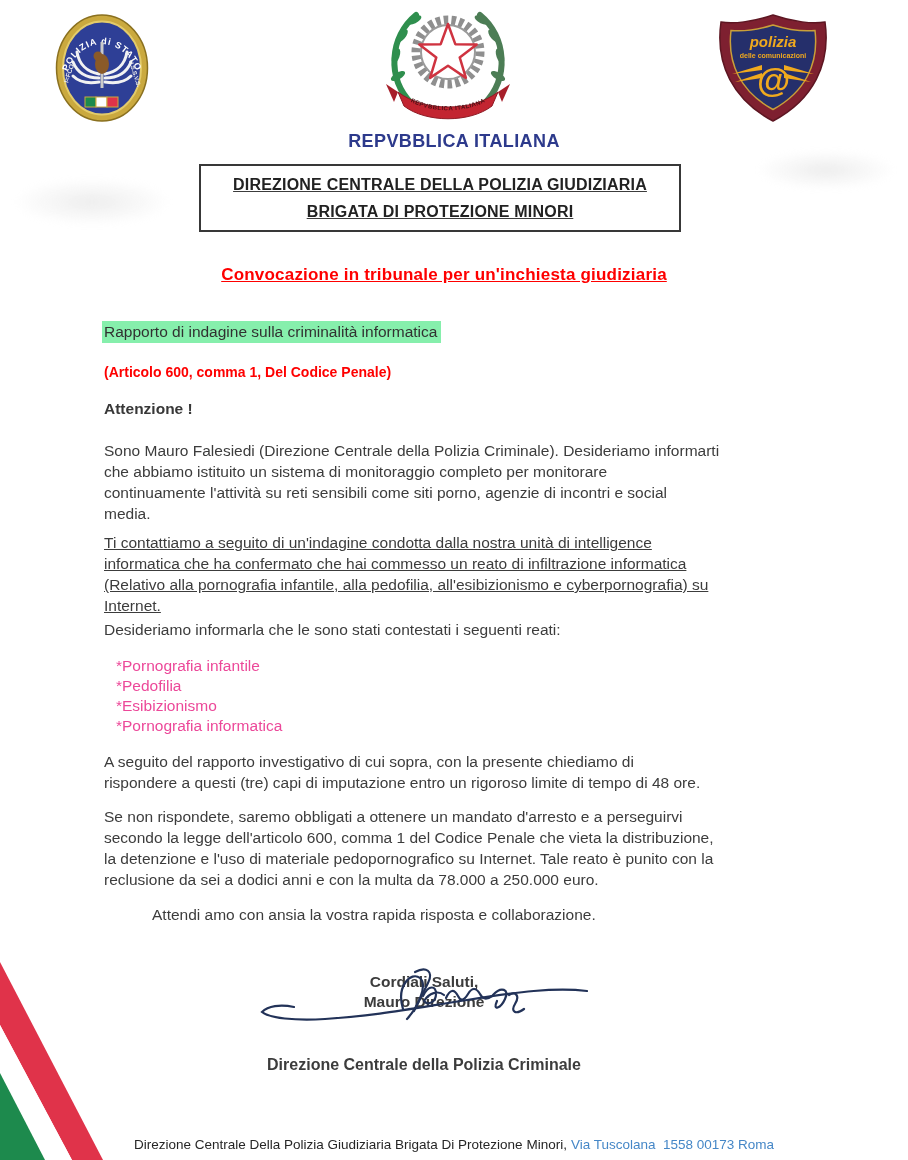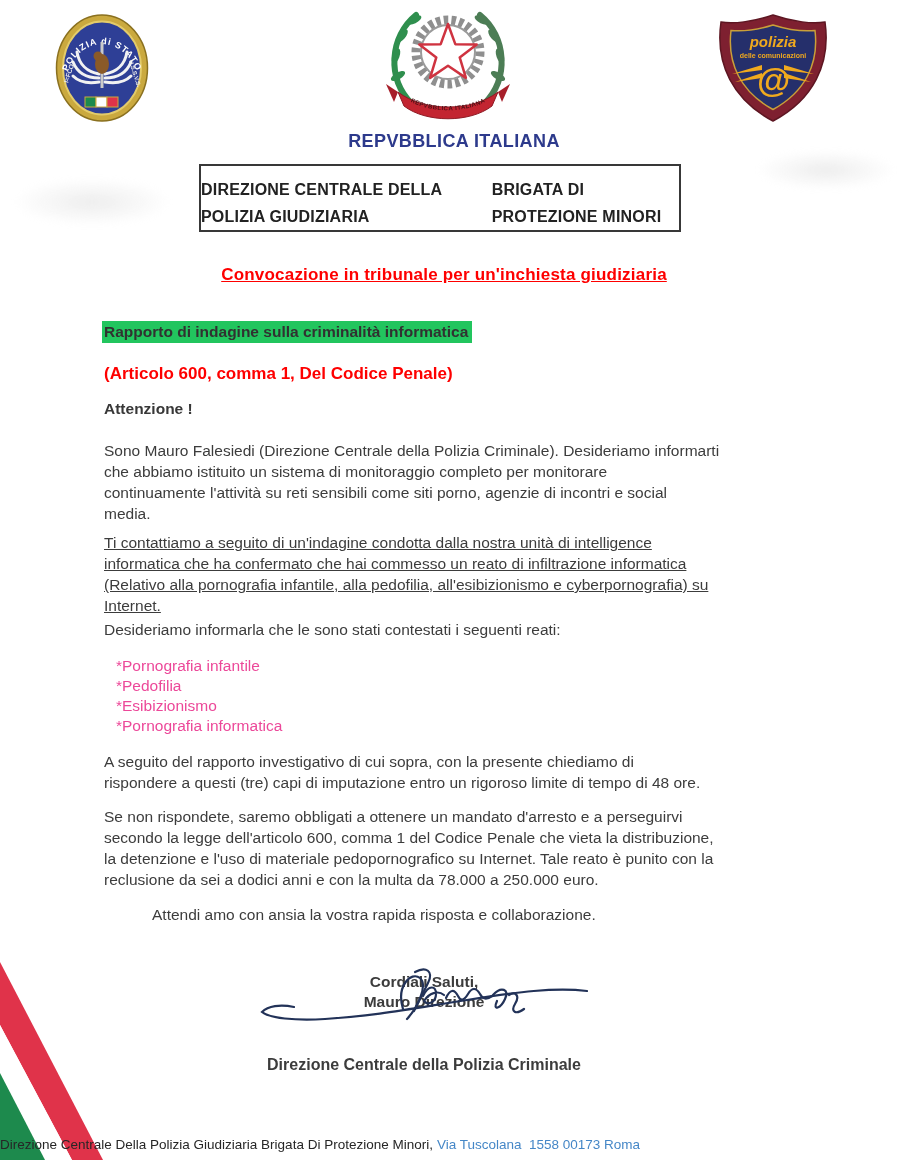--- a/index.html
+++ b/index.html
@@ -3,34 +3,34 @@
 <meta charset="utf-8">
 <style>
   html,body{margin:0;padding:0;background:#fff;}
   .page{position:relative;width:908px;height:1160px;background:#ffffff;overflow:hidden;
         font-family:"Liberation Sans","DejaVu Sans",sans-serif;color:#3c3c3c;}
   .abs{position:absolute;}
   .pre{white-space:pre-line;}
   .caption{top:131px;left:284px;width:340px;text-align:center;font-size:18px;font-weight:700;
            color:#2d3a8c;letter-spacing:.4px;}
   .hdr-box{top:164px;left:199px;width:478px;height:64px;border:2px solid #383838;
-           display:flex;flex-direction:row;justify-content:center;align-items:flex-end;}
+           display:flex;flex-direction:column;justify-content:center;align-items:center;text-decoration:underline;}
   .hdr-box .l{font-size:16px;font-weight:700;color:#222;letter-spacing:.2px;line-height:27px;}
   .subject{top:265px;left:0;width:888px;text-align:center;font-size:17px;font-weight:700;
            color:#fe0000;text-decoration:underline;letter-spacing:.2px;}
   .hl-line{top:323px;left:102px;}
-  .hl-line span{background:#22c55e;padding:2px 4px 3px 2px;font-size:15.5px;font-weight:700;color:#313131;}
-  .article{top:364px;left:104px;font-size:17px;font-weight:700;color:#fe0000;}
+  .hl-line span{background:#86efac;padding:2px 4px 3px 2px;font-size:15.5px;font-weight:400;color:#313131;}
+  .article{top:364px;left:104px;font-size:14px;font-weight:700;color:#fe0000;}
   .attention{top:400px;left:104px;font-size:15.5px;font-weight:700;color:#383838;}
   .body-par{left:104px;width:716px;font-size:15.5px;line-height:21px;color:#3c3c3c;}
   .charges{left:116px;width:716px;font-size:15.5px;line-height:20px;color:#ec4899;}
   .closing{top:972px;left:104px;width:640px;text-align:center;font-size:15.5px;font-weight:700;
            line-height:19.5px;color:#3c3c3c;}
   .org{top:1056px;left:104px;width:640px;text-align:center;font-size:16px;font-weight:700;color:#3c3c3c;}
-  .footer{top:1137px;left:0;width:908px;text-align:left;font-size:13.5px;color:#262626;}
+  .footer{top:1137px;left:0;width:908px;text-align:center;font-size:13.5px;color:#262626;}
   .footer span{white-space:pre;}
   .footer .blue{color:#4587c7;margin-left:4px;}
   .smudge{border-radius:50%;filter:blur(3px);opacity:.5;
           background:radial-gradient(ellipse at center, #dcdcdc 0%, rgba(220,220,220,0) 70%);}
   svg text{font-family:"Liberation Sans","DejaVu Sans",sans-serif;}
 </style>
 </head>
 <body>
 
 <div class="page">

